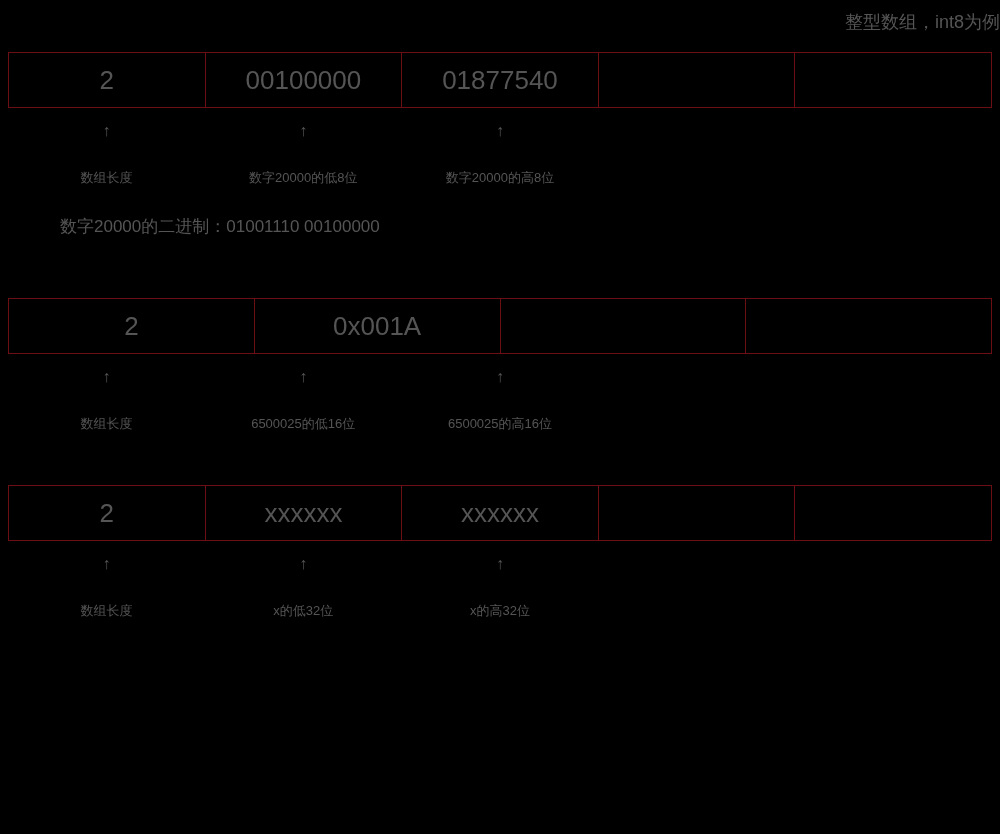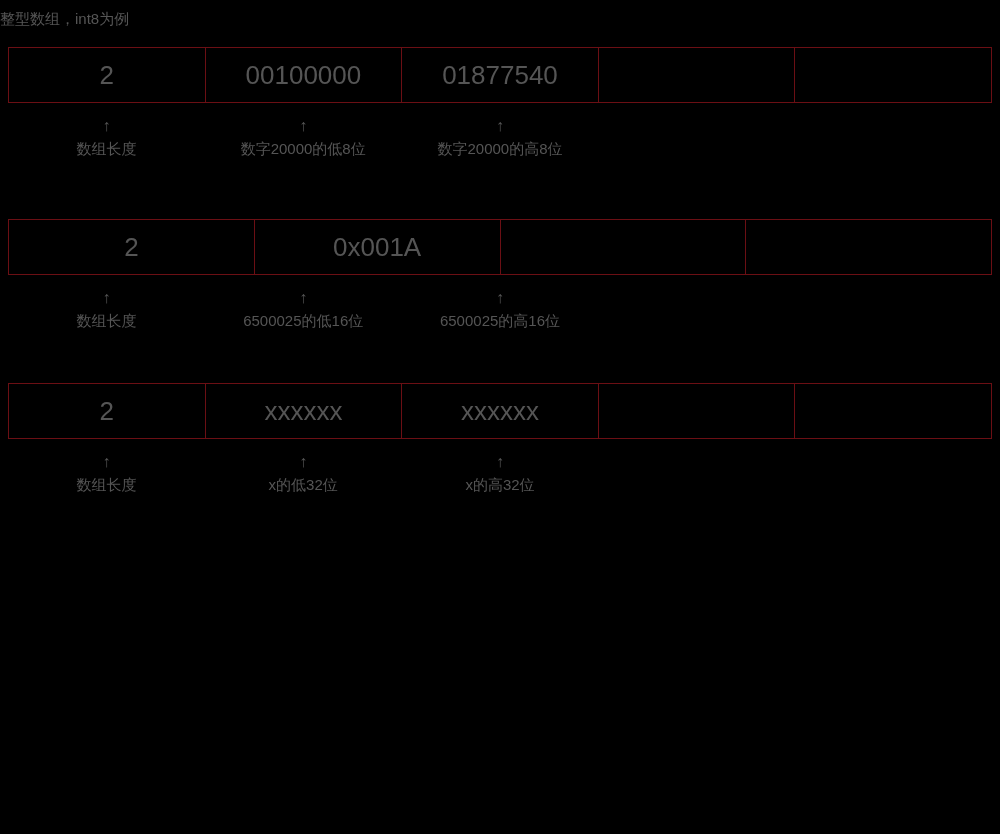--- a/index.html
+++ b/index.html
@@ -8,22 +8,22 @@
       color: #555;
       font-family: -apple-system, "Helvetica Neue", Arial, "PingFang SC", "Microsoft YaHei", sans-serif;
       width: 1000px;
       height: 834px;
       overflow: hidden;
     }
     .section {
       width: 100%;
     }
     .title {
-      text-align: left;
-      font-size: 15px;
+      text-align: right;
+      font-size: 18px;
       color: #555;
       padding: 10px 0 18px 0;
     }
     .cells {
       display: flex;
       width: 984px;
       margin: 0 8px;
       border: 1px solid #6b0f14;
     }
     .cell {
@@ -49,22 +49,23 @@
       flex-direction: column;
       align-items: center;
       gap: 6px;
     }
     .arrow-up {
       font-size: 16px;
       color: #555;
       line-height: 1;
     }
     .annot-text {
-      font-size: 15px;
+      font-size: 13px;
       color: #555;
+      margin-top: 24px;
     }
     .explain {
       font-size: 17px;
       color: #555;
       padding: 28px 0 0 60px;
     }
     .spacer { height: 60px; }
     .spacer-sm { height: 52px; }
   </style>
 </head>
@@ -88,20 +89,21 @@
       <span class="arrow-up">↑</span>
       <span class="annot-text">数字20000的低8位</span>
     </div>
     <div class="annot-col">
       <span class="arrow-up">↑</span>
       <span class="annot-text">数字20000的高8位</span>
     </div>
     <div class="annot-col"></div>
     <div class="annot-col"></div>
   </div>
+  <div class="explain">数字20000的二进制：01001110 00100000</div>
 </div>
 
 <div class="spacer"></div>
 
 <div class="section">
   <div class="cells">
     <div class="cell">2</div>
     <div class="cell">0x001A</div>
     <div class="cell"></div>
     <div class="cell"></div>

